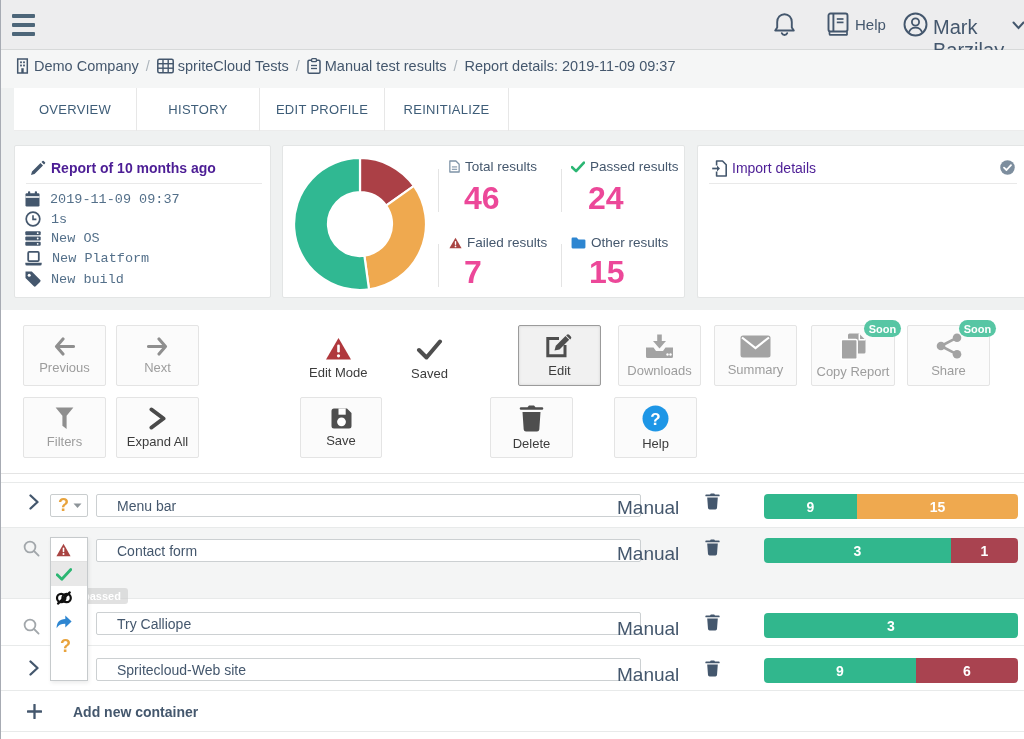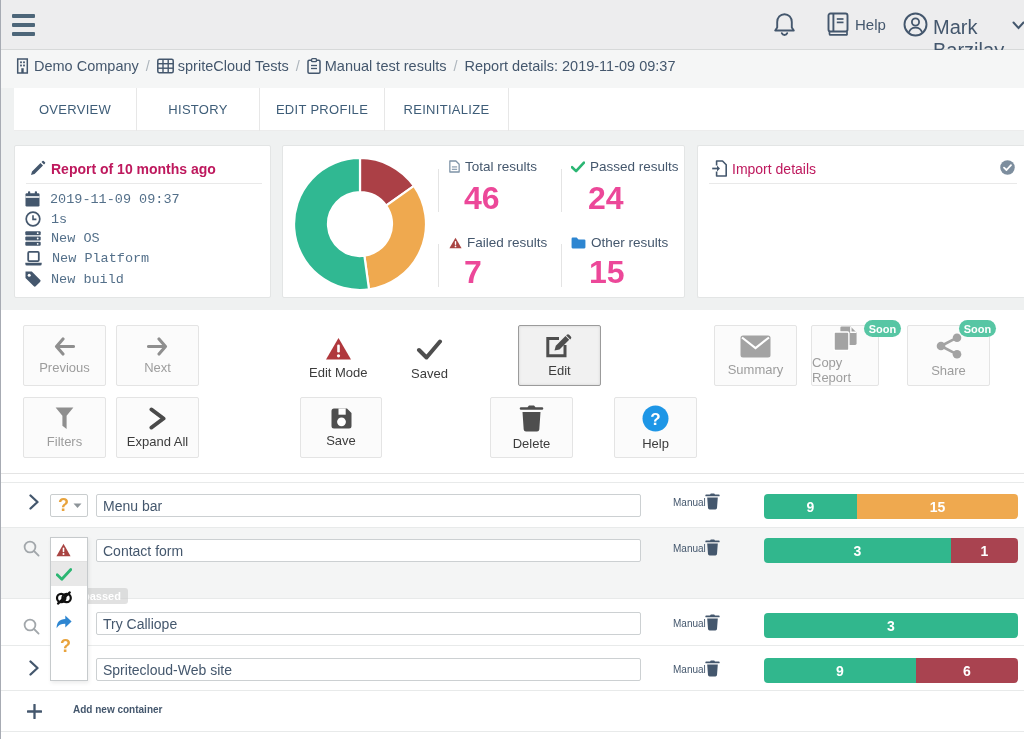--- a/index.html
+++ b/index.html
@@ -17,39 +17,39 @@
 #tabs { position:absolute; left:13px; top:88px; width:1011px; height:43px; background:#fff; display:flex; border-bottom:1px solid #ececec; }
 #tabs .tab { width:123px; }
 #tabs .tab:nth-child(3) { width:125px;text-align:center; }
 #tabs .tab:nth-child(4) { width:124px;text-align:center; }
 #tabs .tab {  height:43px; border-right:1px solid #e7e7e7; display:flex; align-items:center; justify-content:center; color:#3e5d78; font-size:13px; letter-spacing:0.3px; }
 
 .card { position:absolute; top:145px; height:153px; background:#fff; border:1px solid #e3e5e5; border-radius:2px; }
 #card1 { left:13px; width:257px; }
 #card2 { left:281px; width:403px; }
 #card3 { left:696px; width:340px; }
-.cardtitle { position:absolute; left:14px; top:14px; font-size:14px; color:#be185d; display:flex; align-items:center; gap:5px; }
+.cardtitle { position:absolute; left:14px; top:14px; font-size:14px; color:#4c1d95; display:flex; align-items:flex-start; gap:5px; }
 .cardhr { position:absolute; left:11px; right:8px; top:37px; border-top:1px solid #e9e9e9; }
 #card1 .row { position:absolute; left:10px; display:flex; align-items:center; color:#54708a; font-family:"Liberation Mono", monospace; font-size:13.5px; }
 #card1 .row svg { margin-right:10px; }
 .statlabel { position:absolute; display:flex; align-items:center; gap:5px; font-size:13.5px; color:#44576d; white-space:nowrap; }
 .statnum { position:absolute; font-size:32px; font-weight:bold; color:#ec4899; line-height:32px; }
 .vsep { position:absolute; width:1px; background:#e4e4e4; }
 
 #actions { position:absolute; left:0; top:310px; width:1024px; height:164px; background:#fff; border-bottom:1px solid #e4e4e4; }
 .btn { position:absolute; width:83px; height:61px; background:#fbfbfb; border:1px solid #e4e4e4; border-radius:2px; display:flex; flex-direction:column; align-items:center; justify-content:center; gap:4px; font-size:13px; color:#9d9d9d; }
 .btn.dark { color:#3c3c3c; }
 .btn.sel { background:#f1f1f1; border:1px solid #9b9b9b; box-shadow:inset 0 0 3px rgba(0,0,0,0.12); }
 .iconlabel { position:absolute; display:flex; flex-direction:column; align-items:center; gap:4px; font-size:13px; color:#3c3c3c; }
 .soon { position:absolute; width:37px; height:17px; background:#57c6a4; border-radius:9px; color:#fff; font-size:11px; font-weight:bold; display:flex; align-items:center; justify-content:center; }
 
 #table { position:absolute; left:0; top:474px; width:1024px; height:265px; background:#fff; }
 .trow { position:absolute; left:0; width:1024px; border-top:1px solid #e8eaea; }
-.input { position:absolute; left:95px; width:545px; height:23px; border:1px solid #ccd0d2; border-radius:2px; background:#fff; font-size:14px; color:#44576d; display:flex; align-items:center; padding-left:6px; }
-.manual { position:absolute; left:672px; font-size:10px; color:#44576d; }
+.input { position:absolute; left:95px; width:545px; height:23px; border:1px solid #ccd0d2; border-radius:2px; background:#fff; font-size:14px; color:#44576d; display:flex; align-items:center; padding-left:20px; }
+.manual { position:absolute; left:616px; font-size:19px; color:#44576d; }
 .bar { position:absolute; left:763px; width:254px; height:25px; border-radius:4px; overflow:hidden; display:flex; }
 .bar div { height:25px; display:flex; align-items:center; justify-content:center; color:#fff; font-size:14px; font-weight:bold; }
 .g { background:#31b78d; }
 .o { background:#efa94f; }
 .r { background:#a94350; }
 </style>
 </head>
 <body>
 <div id="page">
 
@@ -246,28 +246,38 @@
     <span>Saved</span>
   </div>
   <div class="btn dark sel" style="left:517px;top:15px">
     <svg width="27" height="26" viewBox="0 0 27 26">
           <path d="M19 12 V22.8 H1.8 V5.5 H13" fill="none" stroke="#4e4e4e" stroke-width="3"></path>
           <path d="M8.5 17.5 L9.8 12.8 L19.5 3 L23.2 6.7 L13.5 16.4 Z" fill="#4e4e4e"></path>
           <path d="M20.8 1.8 Q22 0.6 23.2 1.8 L24.8 3.4 Q26 4.6 24.8 5.8 L24.2 6.4 L20.2 2.4 Z" fill="#4e4e4e"></path>
         </svg>
     <span>Edit</span>
   </div>
+  <div class="btn" style="left:617px;top:15px">
+    <svg width="29" height="25" viewBox="0 0 29 25">
+          <rect x="12.2" y="0.5" width="4.6" height="8" fill="#a3a3a3"></rect>
+          <path d="M8 7 H21 L14.5 14.5 Z" fill="#a3a3a3"></path>
+          <path d="M1 13.5 H8.5 L11 17 H18 L20.5 13.5 H28 V22.5 A1.5 1.5 0 0 1 26.5 24 H2.5 A1.5 1.5 0 0 1 1 22.5 Z" fill="#a3a3a3"></path>
+          <circle cx="22.5" cy="20.5" r="1.2" fill="#fff"></circle>
+          <circle cx="25.5" cy="20.5" r="1.2" fill="#fff"></circle>
+        </svg>
+    <span>Downloads</span>
+  </div>
   <div class="btn" style="left:713px;top:15px">
     <svg width="31" height="23" viewBox="0 0 31 23">
           <rect x="0.5" y="0.5" width="30" height="22" rx="2.5" fill="#a3a3a3"></rect>
           <path d="M2 2.5 L15.5 13 L29 2.5" fill="none" stroke="#fff" stroke-width="2.2"></path>
         </svg>
     <span>Summary</span>
   </div>
-  <div class="btn" style="left:810px;top:15px;width:68px">
+  <div class="btn" style="left:810px;top:15px;width:84px">
     <svg width="26" height="27" viewBox="0 0 26 27">
           <path d="M8 2 A1.5 1.5 0 0 1 9.5 0.5 H19 L25.5 7 V19 A1.5 1.5 0 0 1 24 20.5 H8 Z" fill="#a3a3a3"></path>
           <path d="M19.3 0.8 V6.8 H25.3" fill="none" stroke="#fff" stroke-width="1.5"></path>
           <rect x="1.2" y="6.5" width="16" height="19.8" rx="1.5" fill="#a3a3a3" stroke="#fff" stroke-width="1.5"></rect>
         </svg>
     <span>Copy Report</span>
   </div>
   <div class="btn" style="left:906px;top:15px">
     <svg width="26" height="26" viewBox="0 0 26 26">
           <path d="M5 13 L21 4.7 M5 13 L21 21.3" stroke="#a3a3a3" stroke-width="2.6"></path>
@@ -382,21 +392,21 @@
         <path d="M2.2 4.6 H12.8 L12 15 A1.6 1.6 0 0 1 10.4 16.4 H4.6 A1.6 1.6 0 0 1 3 15 Z" fill="#44576d"></path>
       </svg>
   <div class="bar" style="top:184px">
         <div class="g" style="width:152px">9</div>
         <div class="r" style="width:102px">6</div>
       </div>
 
   <svg class="abs" style="left:26px;top:230px" width="15" height="15" viewBox="0 0 15 15">
         <path d="M7.5 0.8 V14.2 M0.8 7.5 H14.2" stroke="#44576d" stroke-width="2.3" stroke-linecap="round"></path>
       </svg>
-  <div class="abs" style="left:72px;top:230px;font-size:10px;font-weight:bold;color:#44576d">Add new container</div>
+  <div class="abs" style="left:72px;top:230px;font-size:14px;font-weight:bold;color:#44576d">Add new container</div>
 
   <div class="abs" style="left:75px;top:114px;width:52px;height:16px;background:rgba(200,200,200,0.55);border-radius:3px;color:#fff;font-size:11px;font-weight:bold;display:flex;align-items:center;justify-content:center;z-index:4">passed</div>
 
   <div class="abs" style="left:49px;top:63px;width:38px;height:144px;background:#fff;border:1px solid #c6cacc;z-index:5;box-shadow:1px 2px 4px rgba(0,0,0,0.08)">
     <div style="height:24px;display:flex;align-items:center;padding-left:5px;border-bottom:1px solid #e2e2e2">
       <svg width="15" height="14" viewBox="0 0 15 14">
             <path d="M7.5 0.8 L14.6 13.2 H0.4 Z" fill="#a94442"></path>
             <rect x="6.7" y="4.6" width="1.6" height="4.6" rx="0.8" fill="#fff"></rect>
             <circle cx="7.5" cy="11" r="1" fill="#fff"></circle>
           </svg>

